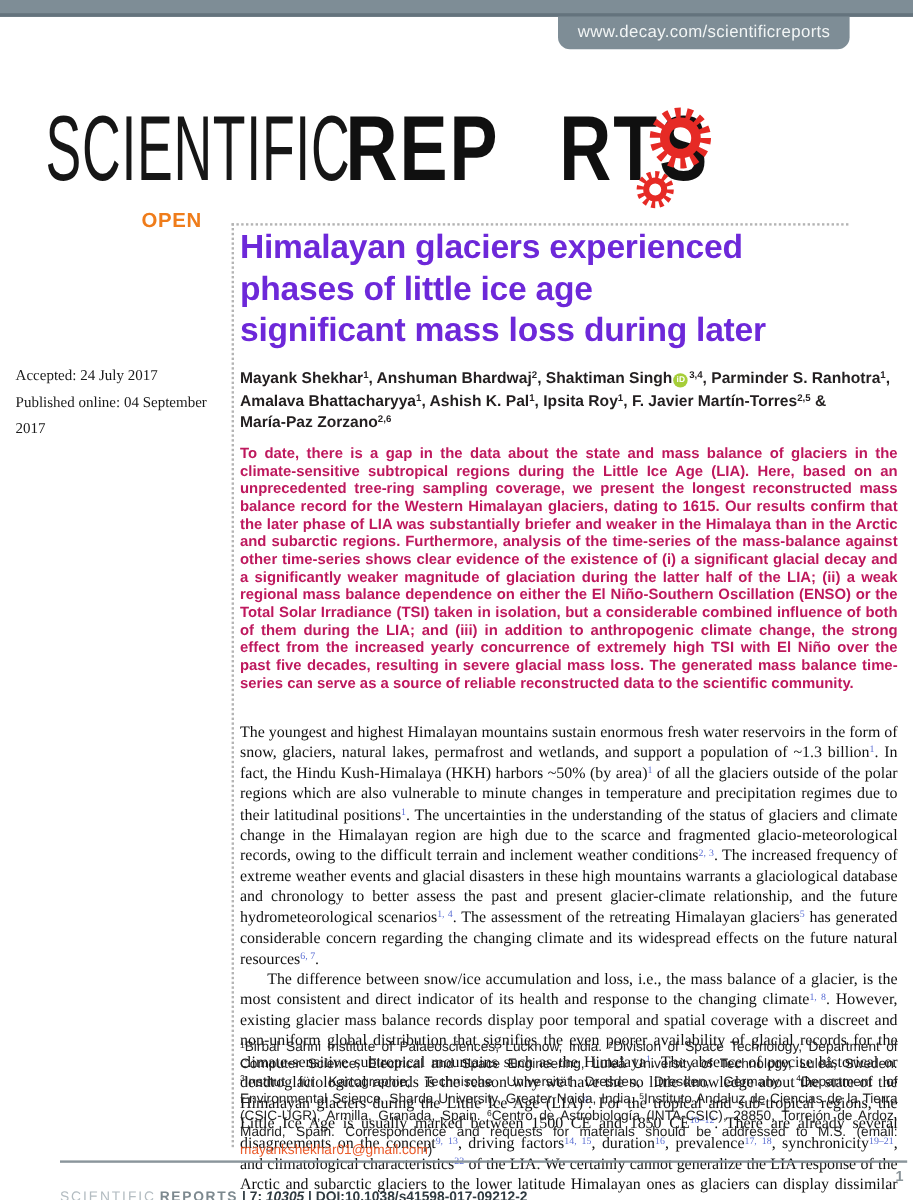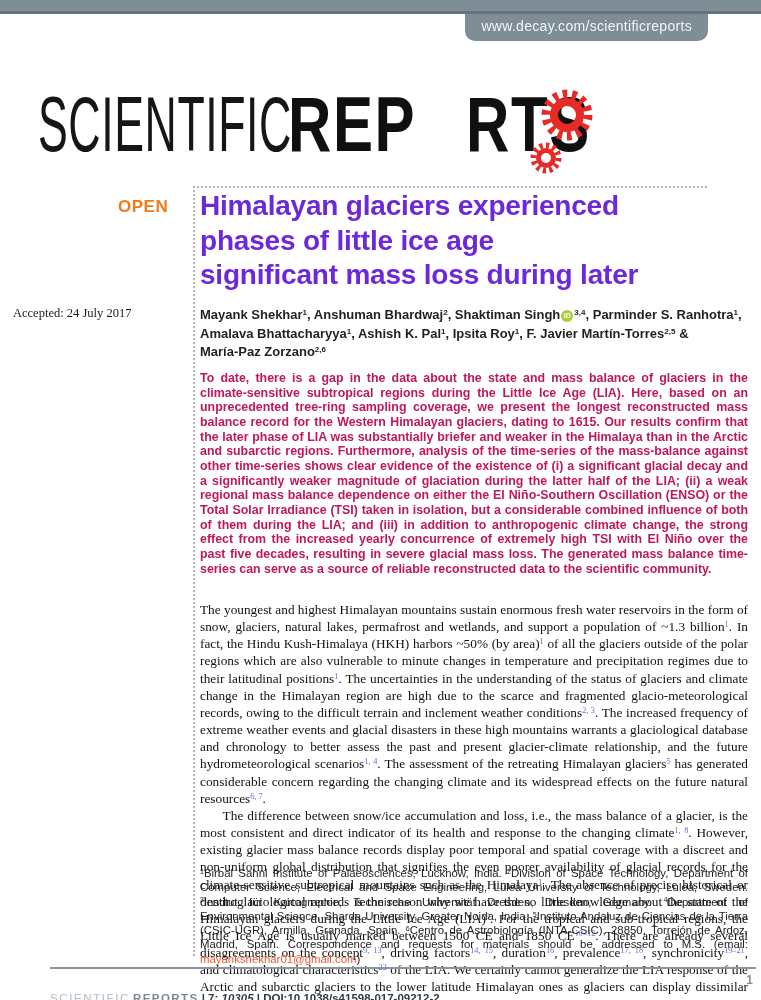--- a/index.html
+++ b/index.html
@@ -23,21 +23,21 @@
   .logo-bold .gear-gap{display:inline-block;width:64px;}
   .gears{position:absolute;top:86px;left:526px;width:86px;height:112px;}
 
   
   .dot-h{position:absolute;top:186px;left:193px;width:514px;height:0;
          border-top:2px dotted #b4b4b4;}
   .dot-v{position:absolute;top:186px;left:193px;width:0;height:770px;
          border-left:2px dotted #b4b4b4;}
 
   
-  .open-label{position:absolute;top:197px;left:118px;width:70px;text-align:left;
+  .open-label{position:absolute;top:174px;left:118px;width:70px;text-align:left;
               font-size:17px;font-weight:700;letter-spacing:.5px;color:var(--open,#ef7c1a);}
   .dates{position:absolute;top:302px;left:13px;width:176px;
          font-family:"Liberation Serif",serif;font-size:12.5px;line-height:22px;color:#1a1a1a;}
 
   
   .col{position:absolute;left:200px;width:548px;}
   .title{top:189px;font-size:28px;line-height:34.5px;font-weight:700;color:#6d28d9;letter-spacing:-.2px;}
   .authors{top:306px;font-size:13px;line-height:18.5px;font-weight:700;color:#231f20;}
   .abstract{top:371px;font-size:12.4px;line-height:14.65px;font-weight:700;
             text-align:justify;color:#be185d;}
@@ -84,20 +84,21 @@
     </g>
   </svg>
 
   <div class="dot-h"></div>
   <div class="dot-v"></div>
 
   <div class="open-label">OPEN</div>
 
   <div class="dates">
     <div>Accepted: 24 July 2017</div>
+    <div>Published online: 04 September 2017</div>
   </div>
 
   <div class="col title">
     <div>Himalayan glaciers experienced</div>
     <div>phases of little ice age</div>
     <div>significant mass loss during later</div>
   </div>
 
   <div class="col authors"><span>Mayank Shekhar</span><sup>1</sup><span>, Anshuman Bhardwaj</span><sup>2</sup><span>, Shaktiman Singh</span><span class="icon-orcid">iD</span><sup>3,4</sup><span>, Parminder S. Ranhotra</span><sup>1</sup><span>,</span><br><span>Amalava Bhattacharyya</span><sup>1</sup><span>, Ashish K. Pal</span><sup>1</sup><span>, Ipsita Roy</span><sup>1</sup><span>, F. Javier Martín-Torres</span><sup>2,5</sup><span> &amp;</span><br><span>María-Paz Zorzano</span><sup>2,6</sup></div>
 

